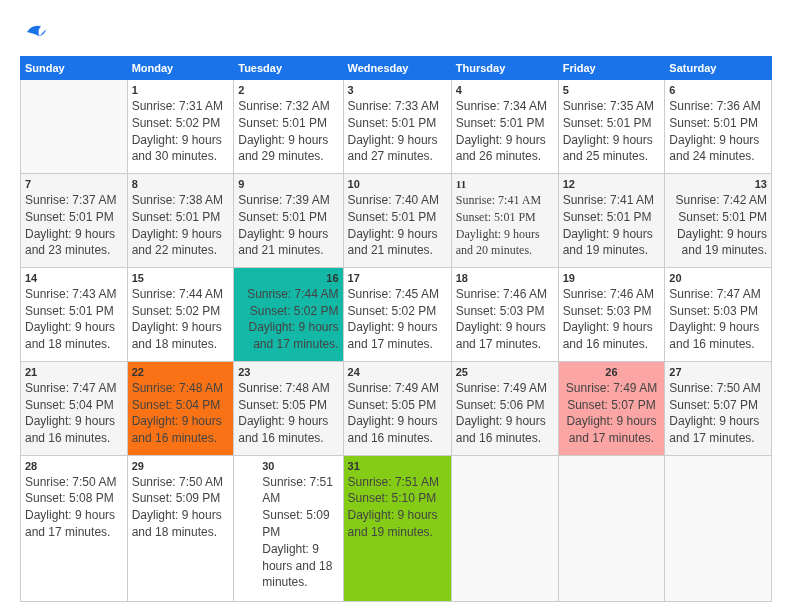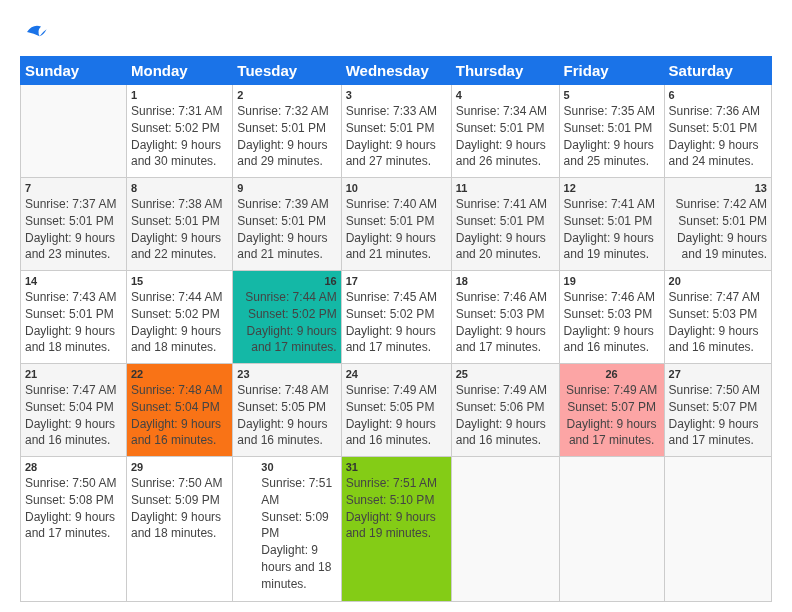--- a/index.html
+++ b/index.html
@@ -58,21 +58,21 @@
       flex: 1;
       border-collapse: collapse;
       width: 100%;
       font-size: 10px;
     }
     .calendar th {
       background: #1a73e8;
       color: #fff;
       padding: 5px 4px;
       text-align: left;
-      font-size: 15px;
+      font-size: 11px;
       font-weight: bold;
       border: 1px solid #1a73e8;
     }
     .calendar td {
       border: 1px solid #ccc;
       vertical-align: top;
       padding: 4px 4px;
       width: 113px;
       min-height: 80px;
       background: #fff;
@@ -193,21 +193,21 @@
         <div class="day-info">
           Sunrise: 7:39 AM<br>Sunset: 5:01 PM<br>Daylight: 9 hours and 21 minutes.
         </div>
           </td>
           <td style="background: rgb(245, 245, 245);">
             <div class="day-num">10</div>
         <div class="day-info">
           Sunrise: 7:40 AM<br>Sunset: 5:01 PM<br>Daylight: 9 hours and 21 minutes.
         </div>
           </td>
-          <td style="background: rgb(245, 245, 245);">
+          <td style="background: rgb(245, 245, 245); font-family: Liberation Serif, serif;">
             <div class="day-num">11</div>
         <div class="day-info">
           Sunrise: 7:41 AM<br>Sunset: 5:01 PM<br>Daylight: 9 hours and 20 minutes.
         </div>
           </td>
           <td style="background: rgb(245, 245, 245);">
             <div class="day-num">12</div>
         <div class="day-info">
           Sunrise: 7:41 AM<br>Sunset: 5:01 PM<br>Daylight: 9 hours and 19 minutes.
         </div>

